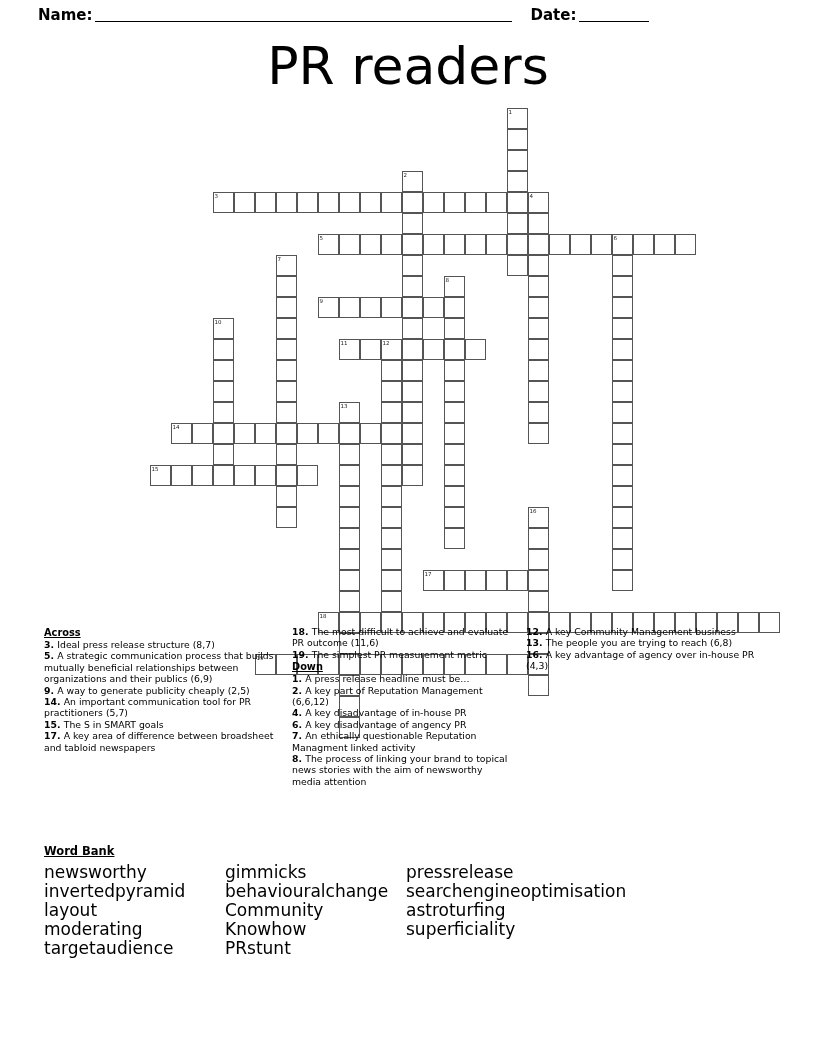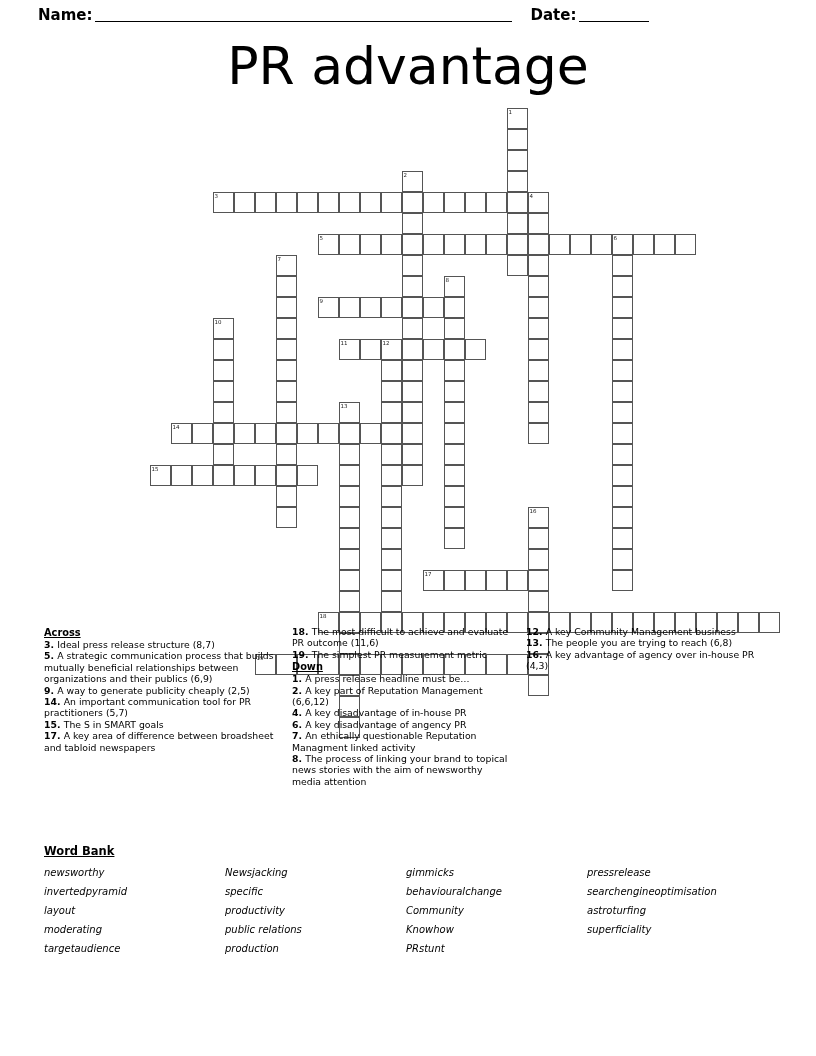--- a/index.html
+++ b/index.html
@@ -131,37 +131,36 @@
     line-height: 16px;
     margin-bottom: 4px;
   }
   .wb-grid {
     display: flex;
   }
   .wb-col {
     width: 181px;
   }
   .wb-item {
-    font-size: 10px;
+    font-size: 17px;
     line-height: 19px;
     white-space: nowrap;
-    font-style: italic;
   }
 </style>
 </head>
 <body>
 
 <div class="header-row">
   <span class="header-label">Name:</span>
   <span class="header-blank-long"></span>
   <span class="header-label">Date:</span>
   <span class="header-blank-short"></span>
 </div>
 
-<div class="puzzle-title">PR advantage</div>
+<div class="puzzle-title">PR readers</div>
 
 <div id="grid-wrap">
     <div class="cw-cell" style="left: 507px; top: 108px; width: 21px; height: 21px;"></div>
     <div class="cw-cell" style="left: 507px; top: 129px; width: 21px; height: 21px;"></div>
     <div class="cw-cell" style="left: 507px; top: 150px; width: 21px; height: 21px;"></div>
     <div class="cw-cell" style="left: 507px; top: 171px; width: 21px; height: 21px;"></div>
     <div class="cw-cell" style="left: 507px; top: 192px; width: 21px; height: 21px;"></div>
     <div class="cw-cell" style="left: 507px; top: 213px; width: 21px; height: 21px;"></div>
     <div class="cw-cell" style="left: 507px; top: 234px; width: 21px; height: 21px;"></div>
     <div class="cw-cell" style="left: 507px; top: 255px; width: 21px; height: 21px;"></div>
@@ -426,27 +425,20 @@
   <div class="wb-heading">Word Bank</div>
   <div class="wb-grid" id="wb-grid">
       <div class="wb-col">
         <div class="wb-item">newsworthy</div>
         <div class="wb-item">invertedpyramid</div>
         <div class="wb-item">layout</div>
         <div class="wb-item">moderating</div>
         <div class="wb-item">targetaudience</div>
       </div>
       <div class="wb-col">
-        <div class="wb-item">Newsjacking</div>
-        <div class="wb-item">specific</div>
-        <div class="wb-item">productivity</div>
-        <div class="wb-item">public relations</div>
-        <div class="wb-item">production</div>
-      </div>
-      <div class="wb-col">
         <div class="wb-item">gimmicks</div>
         <div class="wb-item">behaviouralchange</div>
         <div class="wb-item">Community</div>
         <div class="wb-item">Knowhow</div>
         <div class="wb-item">PRstunt</div>
       </div>
       <div class="wb-col">
         <div class="wb-item">pressrelease</div>
         <div class="wb-item">searchengineoptimisation</div>
         <div class="wb-item">astroturfing</div>

